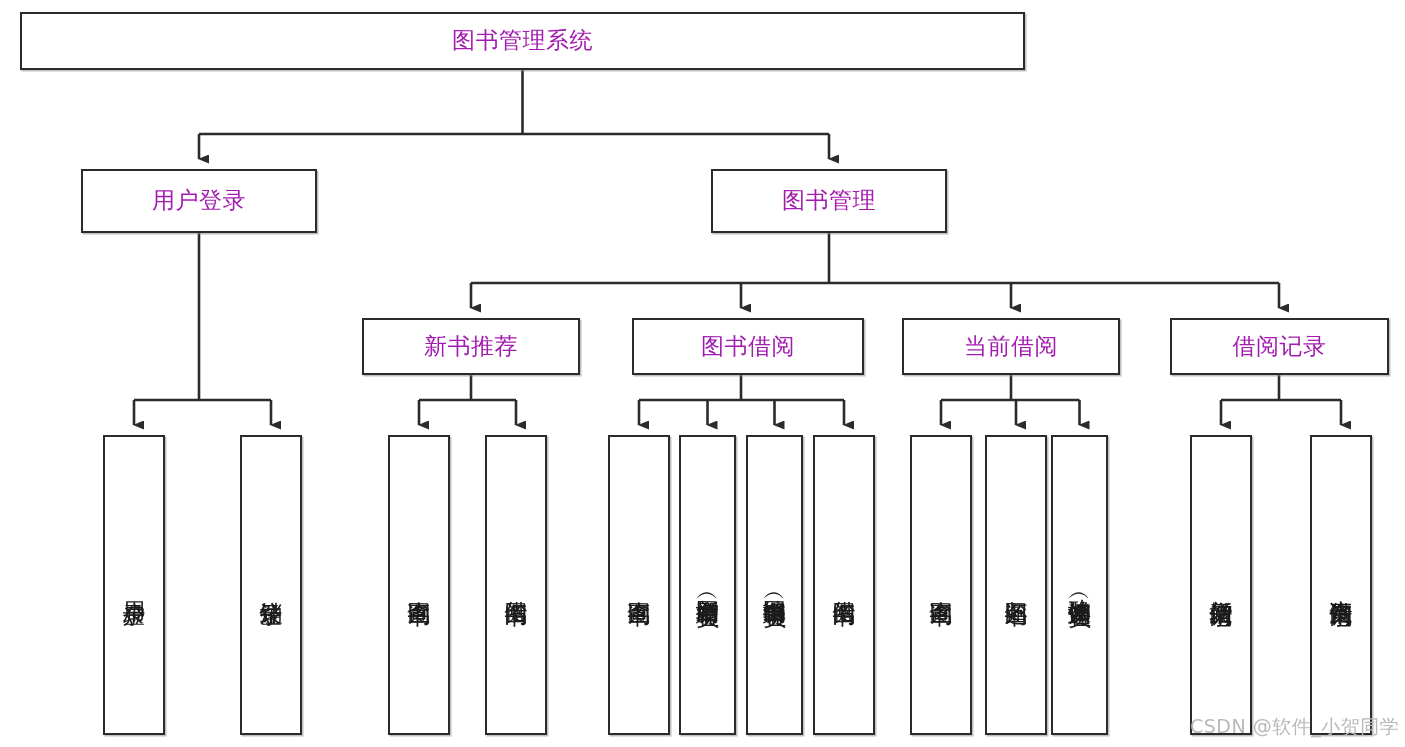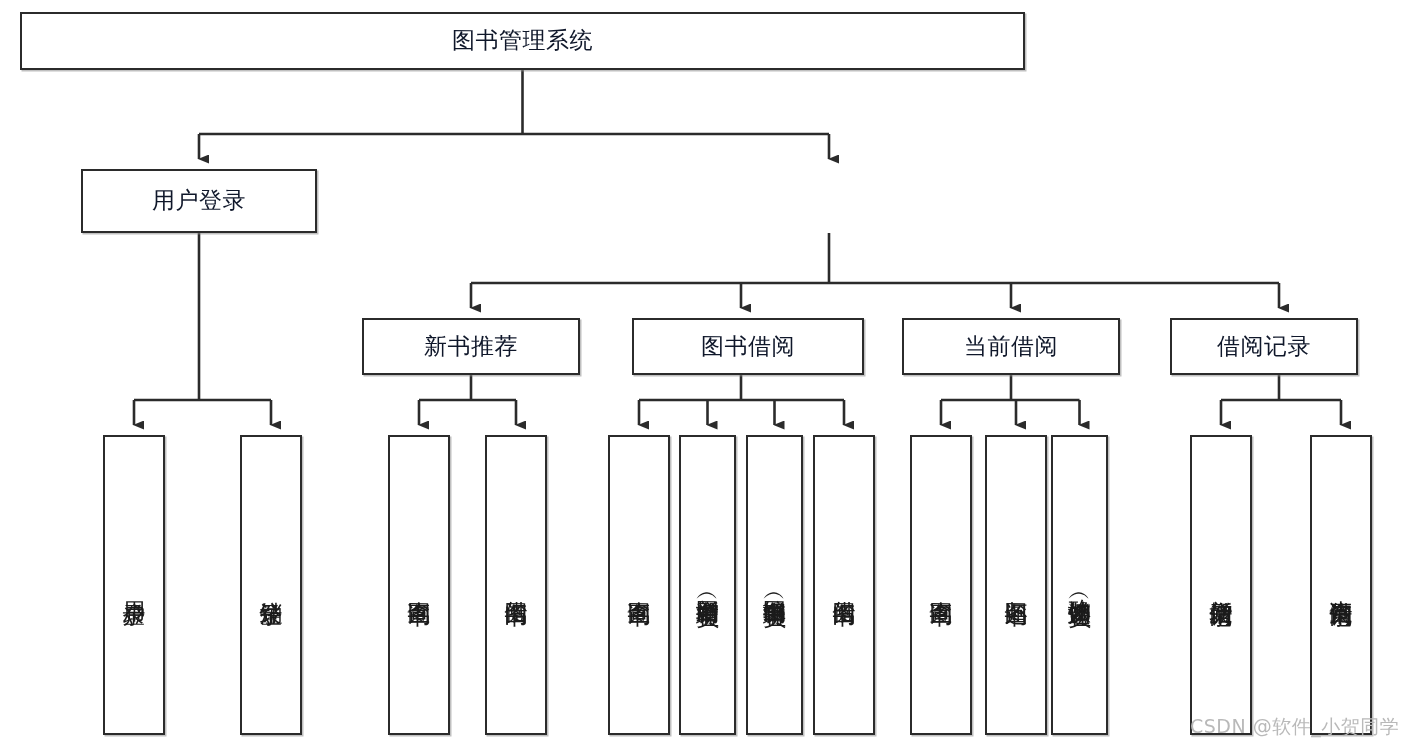--- a/index.html
+++ b/index.html
@@ -32,21 +32,21 @@
     border: 2px solid #2b2b2b;
     background: #ffffff;
     box-shadow: 1.5px 1.5px 0 0 rgba(140,140,140,0.55);
   }
   .node-label-h {
     position: absolute;
     left: 0; top: 0; right: 0; bottom: 0;
     display: flex;
     align-items: center;
     justify-content: center;
-    color: #0f172a;
+    color: #a21caf;
     font-size: 23px;
     line-height: 1.2;
     letter-spacing: 0.5px;
     white-space: nowrap;
   }
   .node-label-v {
     position: absolute;
     left: 0; top: 0; right: 0; bottom: 0;
     display: flex;
     align-items: center;
@@ -118,31 +118,34 @@
       </g>
   </svg>
 
   <div class="node-box" style="left: 20px; top: 12px; width: 1005px; height: 58px;">
     <div class="node-label-h">图书管理系统</div>
   </div>
 
   <div class="node-box" style="left: 81px; top: 169px; width: 236px; height: 64px;">
     <div class="node-label-h">用户登录</div>
   </div>
+  <div class="node-box" style="left: 711px; top: 169px; width: 236px; height: 64px;">
+    <div class="node-label-h">图书管理</div>
+  </div>
 
   <div class="node-box" style="left: 362px; top: 318px; width: 218px; height: 57px; text-align: right;">
     <div class="node-label-h">新书推荐</div>
   </div>
   <div class="node-box" style="left: 632px; top: 318px; width: 232px; height: 57px;">
     <div class="node-label-h">图书借阅</div>
   </div>
   <div class="node-box" style="left: 902px; top: 318px; width: 218px; height: 57px; text-align: center;">
     <div class="node-label-h">当前借阅</div>
   </div>
-  <div class="node-box" style="left: 1170px; top: 318px; width: 188px; height: 57px;">
+  <div class="node-box" style="left: 1170px; top: 318px; width: 219px; height: 57px;">
     <div class="node-label-h">借阅记录</div>
   </div>
 
   <div class="node-box" style="left: 103px; top: 435px; width: 62px; height: 300px;">
     <div class="node-label-v">用户登录</div>
   </div>
   <div class="node-box" style="left: 240px; top: 435px; width: 62px; height: 300px;">
     <div class="node-label-v">注销登录</div>
   </div>
   <div class="node-box" style="left: 388px; top: 435px; width: 62px; height: 300px;">

